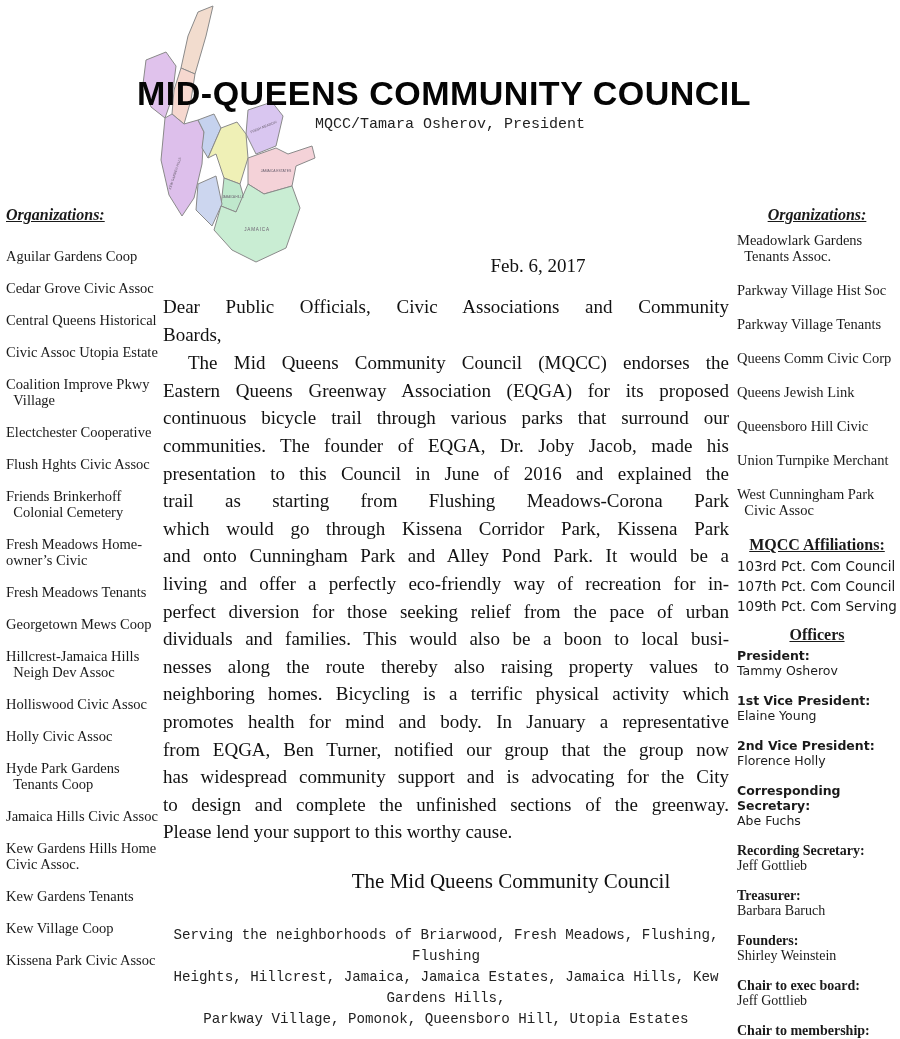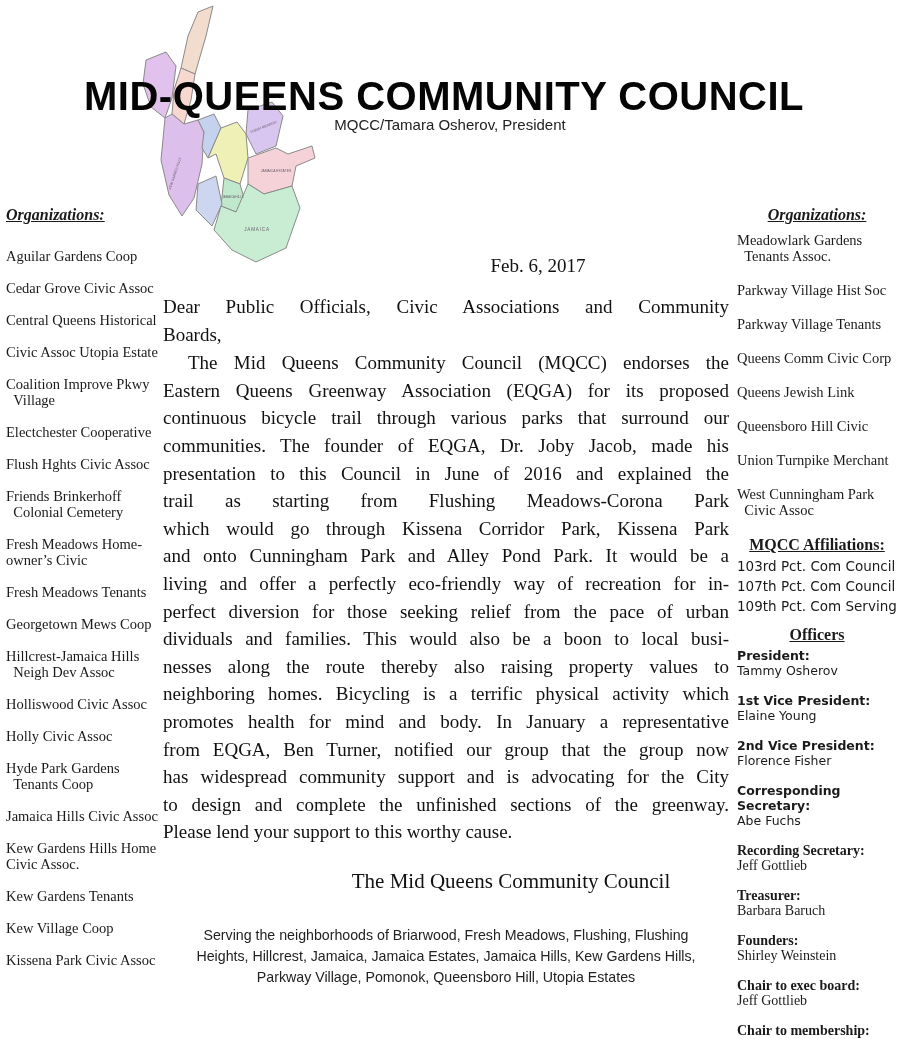--- a/index.html
+++ b/index.html
@@ -2,24 +2,24 @@
 <html><head>
 <meta charset="utf-8">
 <style>
   html,body{margin:0;padding:0;background:#ffffff;}
   #page{position:relative;width:900px;height:1039px;background:#ffffff;overflow:hidden;
         font-family:"Liberation Serif",serif;color:#1a1a1a;}
 
   
   #map-wrap{position:absolute;left:138px;top:2px;width:182px;height:263px;}
   #page-title{position:absolute;left:0;top:74px;width:888px;text-align:center;
-      font-family:"Liberation Sans",sans-serif;font-weight:bold;font-size:40px;
+      font-family:"Liberation Sans",sans-serif;font-weight:bold;font-size:34px;
       letter-spacing:.5px;color:#050505;}
   #page-subtitle{position:absolute;left:0;top:116px;width:900px;text-align:center;
-      font-family:Liberation Sans, sans-serif;font-size:15px;color:#222;}
+      font-family:Liberation Mono, monospace;font-size:15px;color:#222;}
 
   
   .side-col{position:absolute;top:205px;font-size:14.5px;line-height:16px;}
   #left-col{left:6px;width:152px;}
   #right-col{left:737px;width:160px;}
   .col-heading{font-weight:bold;font-style:italic;text-decoration:underline;
       font-size:16px;line-height:19px;margin-bottom:24px;}
   #right-col .col-heading{text-align:center;margin-bottom:8px;}
   .org-item{white-space:pre-wrap;margin-bottom:16px;}
   #right-col .org-item{margin-bottom:18px;}
@@ -39,21 +39,21 @@
       line-height:27.6px;color:#111;}
   #letter-date{text-align:center;margin-left:184px;line-height:26px;margin-bottom:14px;}
   .salut-line{text-align:justify;text-align-last:justify;}
   .salut-line:last-child{text-align-last:left;}
   #letter-body{margin-top:1px;font-family:Liberation Serif, serif;}
   .body-line{text-align:justify;text-align-last:justify;}
   .body-line:first-child{text-indent:25px;}
   .body-line:last-child{text-align-last:left;}
   #closing{margin-top:22px;margin-left:130px;font-size:21px;line-height:27px;}
   .closing-line{text-align:center;}
-  #footer-note{margin-top:30px;font-family:Liberation Sans, sans-serif;
+  #footer-note{margin-top:30px;font-family:Liberation Mono, monospace;
       font-size:14.2px;line-height:21px;color:#222;}
   .footer-line{text-align:center;}
 
   
   .map-label{font-family:"Liberation Sans",sans-serif;fill:#6b6170;}
 </style>
 </head>
 <body>
 
 <div id="page">
@@ -145,21 +145,21 @@
         <div class="officer sans">
           <div class="o-label">President:</div>
           <div class="o-name">Tammy Osherov</div>
         </div>
         <div class="officer sans">
           <div class="o-label">1st Vice President:</div>
           <div class="o-name">Elaine Young</div>
         </div>
         <div class="officer sans">
           <div class="o-label">2nd Vice President:</div>
-          <div class="o-name">Florence Fisher</div>
+          <div class="o-name">Florence Holly</div>
         </div>
         <div class="officer sans">
           <div class="o-label">Corresponding Secretary:</div>
           <div class="o-name">Abe Fuchs</div>
         </div>
         <div class="officer serif">
           <div class="o-label">Recording Secretary:</div>
           <div class="o-name">Jeff Gottlieb</div>
         </div>
         <div class="officer serif">

